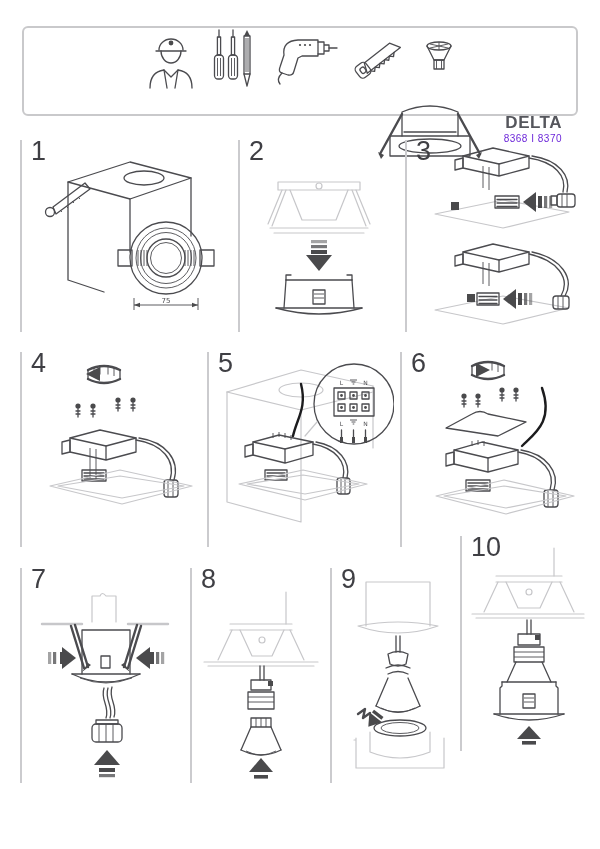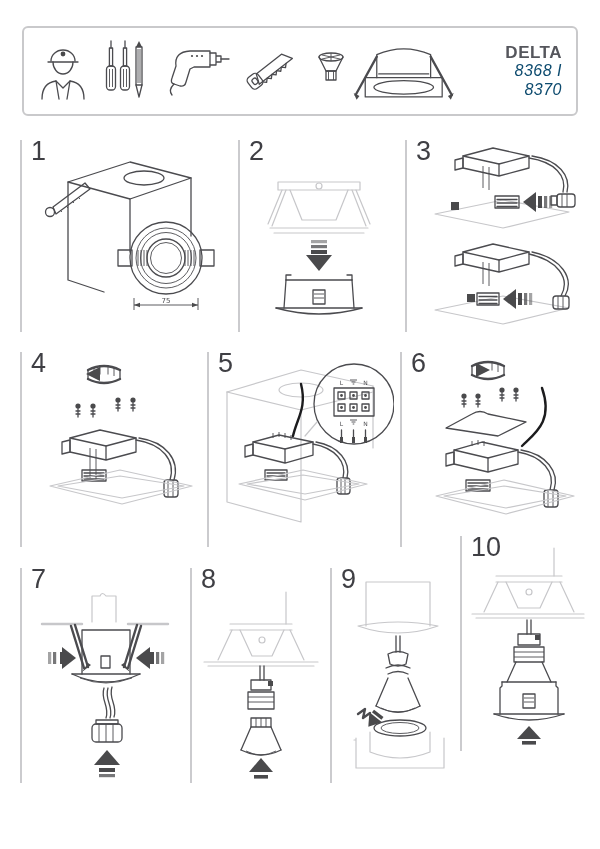--- a/index.html
+++ b/index.html
@@ -1,26 +1,26 @@
 <!DOCTYPE html>
 <html><head>
 <meta charset="utf-8">
 <style>
   html,body{margin:0;padding:0;background:#fff;}
   #page{position:relative;width:600px;height:849px;background:#fff;overflow:hidden;
         font-family:"Liberation Sans", sans-serif;}
   
   #hdr{position:absolute;left:22px;top:26px;width:556px;height:90px;
        border:2px solid #c9c9cb;border-radius:6px;display:flex;align-items:center;
-       padding:0 14px;box-sizing:border-box;}
+       padding:0 14px;box-sizing:border-box;flex-direction:column;}
   .tools{display:flex;align-items:center;gap:14px;}
   #prod{margin-left:auto;display:flex;align-items:center;gap:14px;}
   #brand{text-align:right;line-height:1.15;}
   #brand .nm{font-size:17px;font-weight:bold;color:#55565c;letter-spacing:.5px;}
-  #brand .cd{font-size:16px;color:#0c4a6e;letter-spacing:.5px;font-style:italic;}
+  #brand .cd{font-size:10px;color:#6d28d9;letter-spacing:.5px;}
   
   .panel{position:absolute;border-left:2px solid #cbcbce;box-sizing:border-box;}
   .num{position:absolute;top:-4px;left:9px;font-size:27px;color:#3f3f44;}
   .art{position:absolute;left:4px;top:0;}
   
   .ink{stroke:#4b4b4f;fill:none;stroke-width:1.3;stroke-linecap:round;stroke-linejoin:round;}
   .ink2{stroke:#4b4b4f;fill:none;stroke-width:2.4;stroke-linecap:round;stroke-linejoin:round;}
   .thin{stroke:#4b4b4f;fill:none;stroke-width:.9;}
   .ghost{stroke:#c7c7ca;fill:none;stroke-width:1.2;stroke-linecap:round;stroke-linejoin:round;}
   .ghost2{stroke:#c7c7ca;fill:none;stroke-width:2.4;stroke-linecap:round;}

